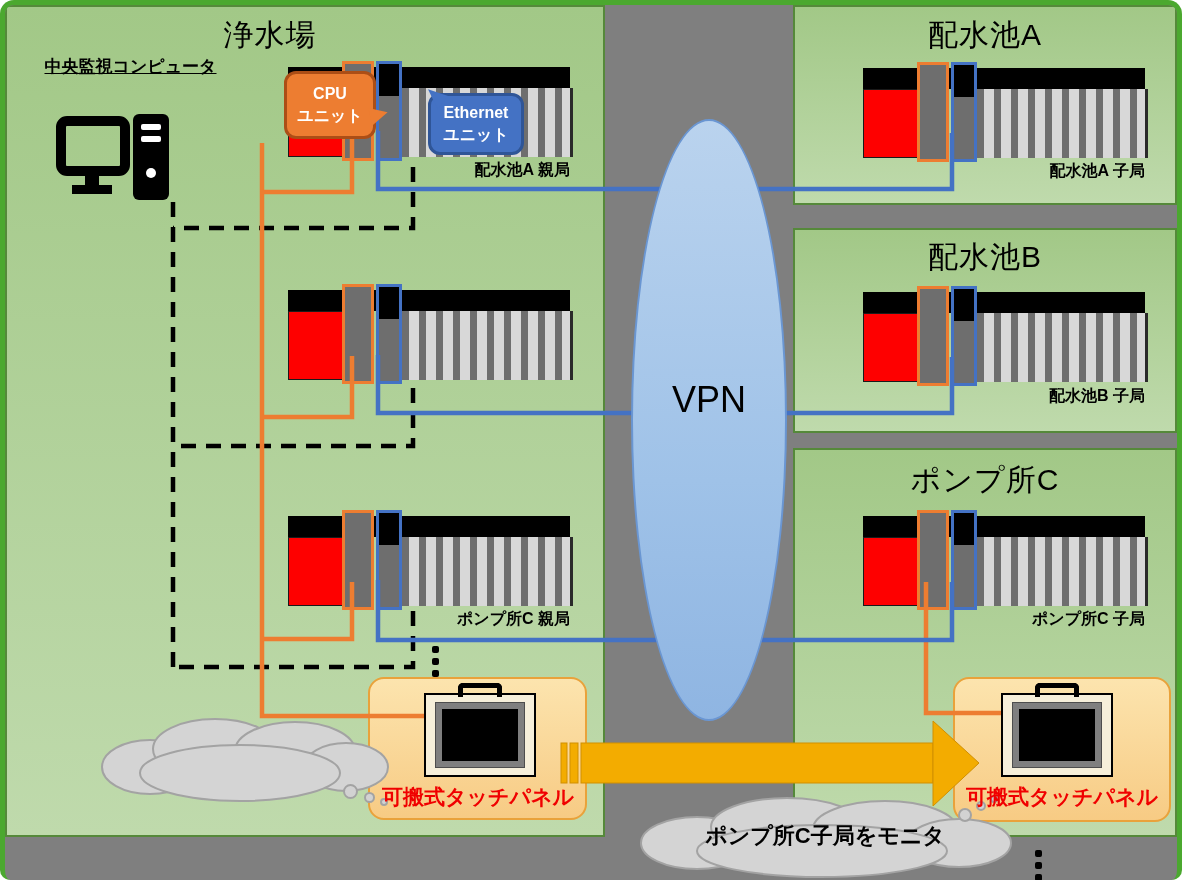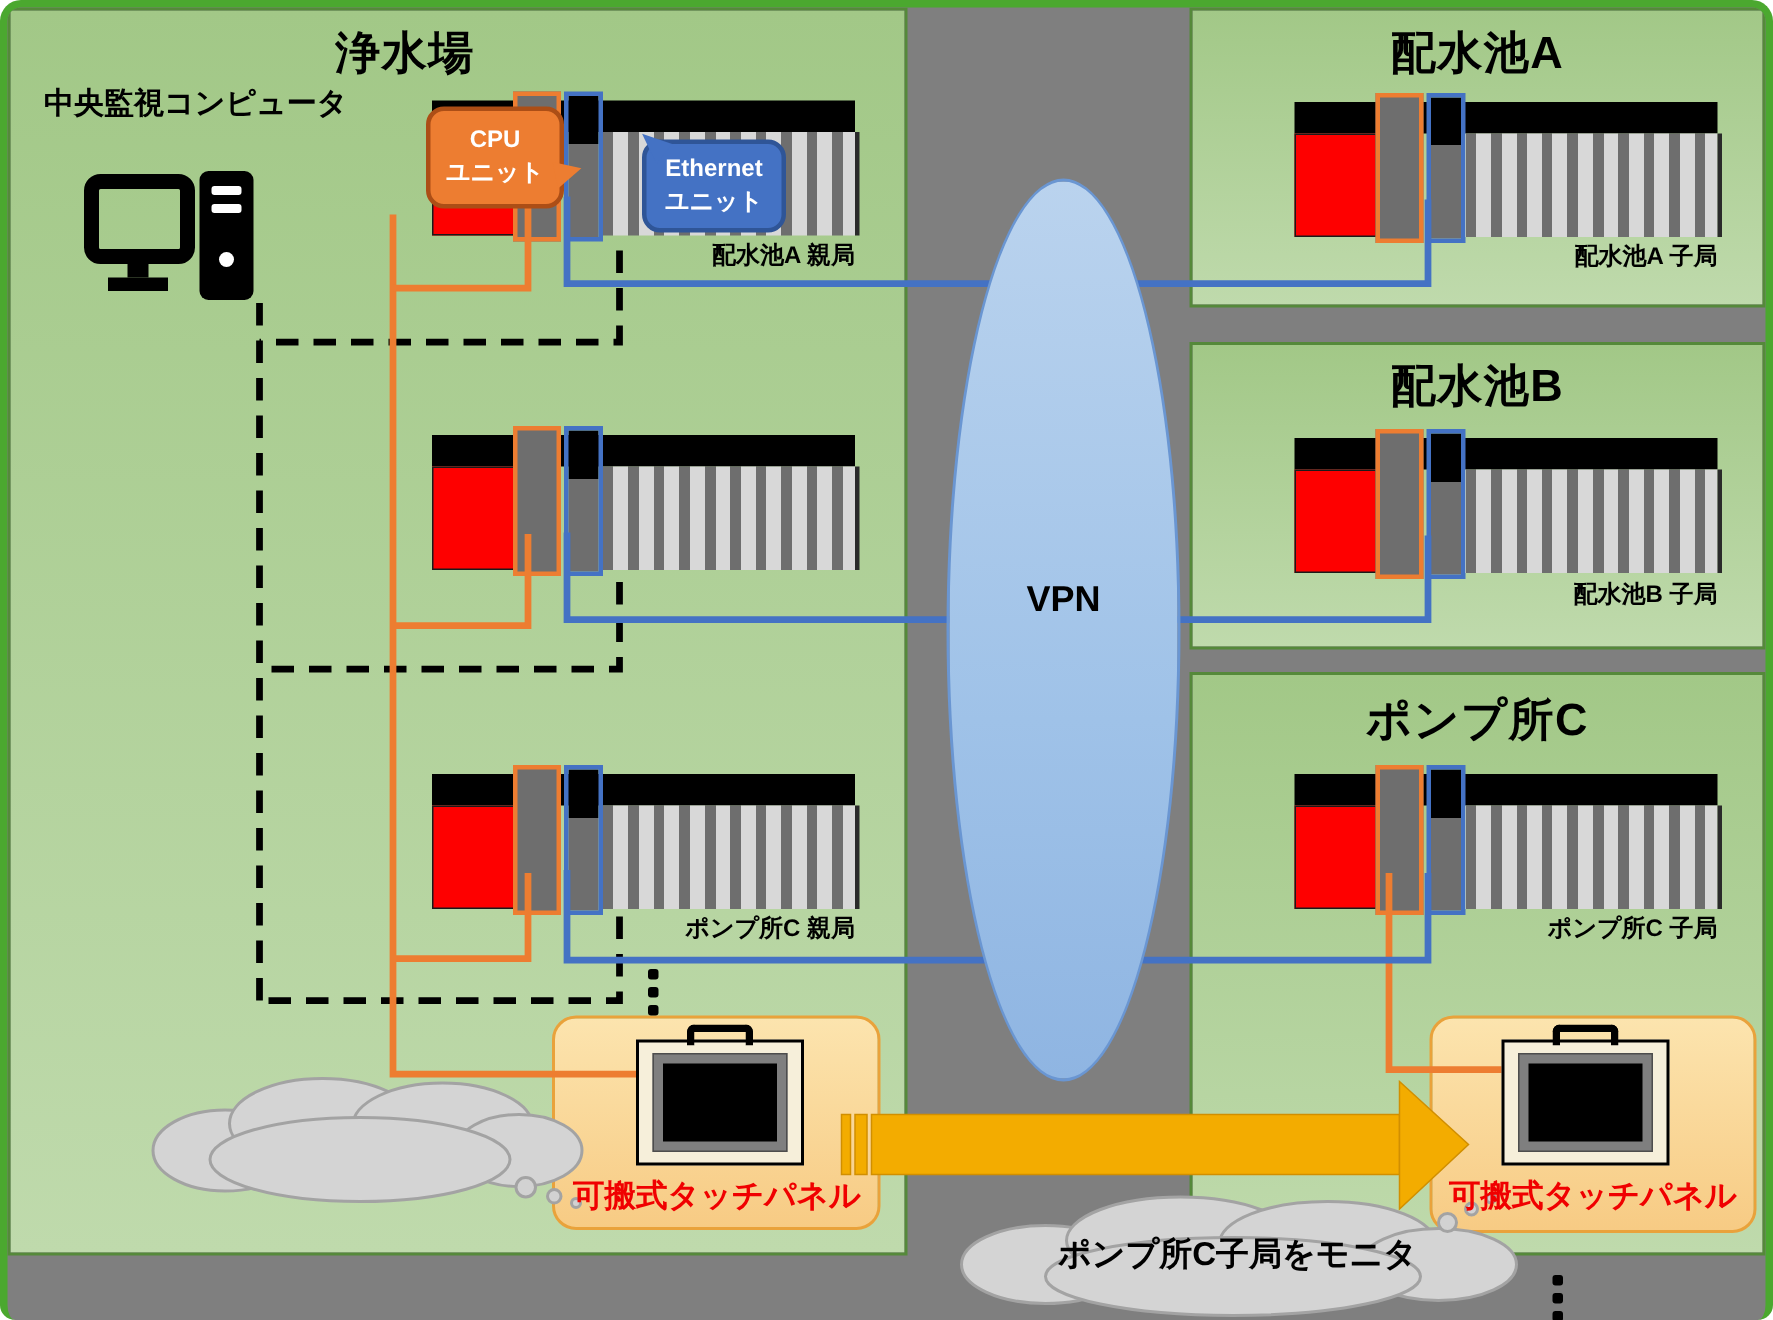--- a/index.html
+++ b/index.html
@@ -1,20 +1,20 @@
 <!DOCTYPE html>
 <html><head>
 <meta charset="utf-8">
 <style>
   html,body{margin:0;padding:0;background:#fff;font-family:"Liberation Sans",sans-serif;}
   #canvas{position:relative;width:1172px;height:875px;background:#7F7F7F;
           border:5px solid #4BA82F;border-bottom:none;border-radius:14px 14px 10px 10px;overflow:hidden;}
   .panel{position:absolute;background:linear-gradient(180deg,#A2C887 0%,#BFDAAC 100%);
          border:2px solid #55893A;box-sizing:border-box;z-index:1;}
-  .site-title{position:absolute;font-weight:bold;font-size:30px;color:#000;text-align:center;z-index:8;letter-spacing:1px;}
+  .site-title{position:absolute;font-weight:normal;font-size:30px;color:#000;text-align:center;z-index:8;letter-spacing:1px;}
   .caption{position:absolute;font-weight:bold;color:#000;text-align:center;z-index:8;}
   .plc{position:absolute;width:282px;height:90px;z-index:4;}
   .plc-band{position:absolute;left:0;top:0;width:282px;height:21px;background:#000;}
   .plc-red{position:absolute;left:0;top:21px;width:55px;height:69px;background:#FE0000;border:1px solid #1a1a1a;box-sizing:border-box;}
   .plc-slot{position:absolute;top:-6px;height:100px;box-sizing:border-box;}
   .plc-slot.cpu{left:54px;width:32px;background:#6E6E6E;border:3px solid #ED7D31;}
   .plc-slot.eth{left:88px;width:26px;background:linear-gradient(180deg,#000 0 32px,#6E6E6E 32px);border:3px solid #4472C4;}
   .plc-io{position:absolute;left:114px;top:21px;width:168px;height:69px;
           background:repeating-linear-gradient(90deg,#6E6E6E 0 7px,#D8D8D8 7px 17px);border-right:3px solid #2a2a2a;}
   .plc-label{position:absolute;width:282px;text-align:right;font-weight:bold;font-size:16px;color:#000;z-index:8;}
@@ -22,21 +22,21 @@
            display:flex;flex-direction:column;justify-content:center;line-height:1.35;font-size:16px;}
   .callout.cpu{background:#ED7D31;border:3px solid #AC4E16;margin-left:28px;}
   .callout.eth{background:#4472C4;border:3px solid #2F5597;}
   .callout.cpu::after{content:"";position:absolute;right:-15px;top:32px;width:0;height:0;
            border-top:8px solid transparent;border-bottom:10px solid transparent;border-left:18px solid #ED7D31;transform:rotate(-12deg);}
   .callout.eth::before{content:"";position:absolute;left:-6px;top:-8px;width:0;height:0;
            border-top:7px solid transparent;border-bottom:10px solid transparent;border-right:20px solid #4472C4;transform:rotate(38deg);}
   #vpn{position:absolute;left:626px;top:114px;width:152px;height:598px;border-radius:50%;
        background:linear-gradient(180deg,#BAD3EE 0%,#9FC2E8 60%,#8FB5E2 100%);border:2px solid #6A96D2;
        display:flex;align-items:center;justify-content:center;z-index:6;}
-  #vpn span{font-weight:bold;font-size:24px;color:#000;transform:translateY(-20px);}
+  #vpn span{font-weight:normal;font-size:36px;color:#000;transform:translateY(-20px);}
   .touch-box{position:absolute;border-radius:16px;background:linear-gradient(180deg,#FCE4AE 0%,#F7CB84 100%);
              border:2.5px solid #E9A23B;box-sizing:border-box;z-index:2;}
   .tp-icon{position:absolute;width:112px;height:84px;background:#F6EFDA;border:2.5px solid #000;box-sizing:border-box;z-index:7;}
   .tp-handle{position:absolute;left:50%;transform:translateX(-50%);top:-12px;width:44px;height:14px;
              border:5px solid #000;border-bottom:none;border-radius:5px 5px 0 0;box-sizing:border-box;background:transparent;}
   .tp-bezel{position:absolute;left:9px;right:9px;top:7px;bottom:7px;background:#7F7F7F;border:1px solid #4d4d4d;}
   .tp-screen{position:absolute;left:6px;right:6px;top:6px;bottom:6px;background:#000;}
   .touch-label{position:absolute;color:#F00000;font-weight:bold;font-size:21px;text-align:center;z-index:8;}
   .cloud-text{position:absolute;font-weight:bold;color:#000;text-align:center;z-index:8;}
   .bubble{position:absolute;border-radius:50%;background:#D2D2D2;border:2px solid #A3A3A3;z-index:7;box-sizing:border-box;}
@@ -54,21 +54,21 @@
   <div class="panel" style="left:0px;top:0px;width:600px;height:832px;"></div>
   <div class="panel" style="left:788px;top:0px;width:384px;height:200px;"></div>
   <div class="panel" style="left:788px;top:223px;width:384px;height:205px;"></div>
   <div class="panel" style="left:788px;top:443px;width:384px;height:389px;"></div>
 
   <div class="site-title" style="left:145px;top:10px;width:240px;">浄水場</div>
   <div class="site-title" style="left:788px;top:10px;width:384px;">配水池A</div>
   <div class="site-title" style="left:788px;top:232px;width:384px;">配水池B</div>
   <div class="site-title" style="left:788px;top:455px;width:384px;">ポンプ所C</div>
 
-  <div class="caption" style="left:8px;top:50px;width:235px;font-size:20px;">中央監視コンピュータ</div>
+  <div class="caption" style="left:8px;top:50px;width:235px;font-size:17px;text-decoration:underline;">中央監視コンピュータ</div>
   <svg class="deco" style="left:48px;top:104px;" width="135" height="96" viewBox="0 0 135 96">
     <rect x="8" y="12" width="64" height="50" rx="6" fill="none" stroke="#000" stroke-width="10"></rect>
     <rect x="32" y="64" width="14" height="12" fill="#000"></rect>
     <rect x="19" y="76" width="40" height="9" fill="#000"></rect>
     <rect x="80" y="5" width="36" height="86" rx="6" fill="#000"></rect>
     <rect x="88" y="15" width="20" height="6" rx="2" fill="#fff"></rect>
     <rect x="88" y="27" width="20" height="6" rx="2" fill="#fff"></rect>
     <circle cx="98" cy="64" r="5" fill="#fff"></circle>
   </svg>
 

